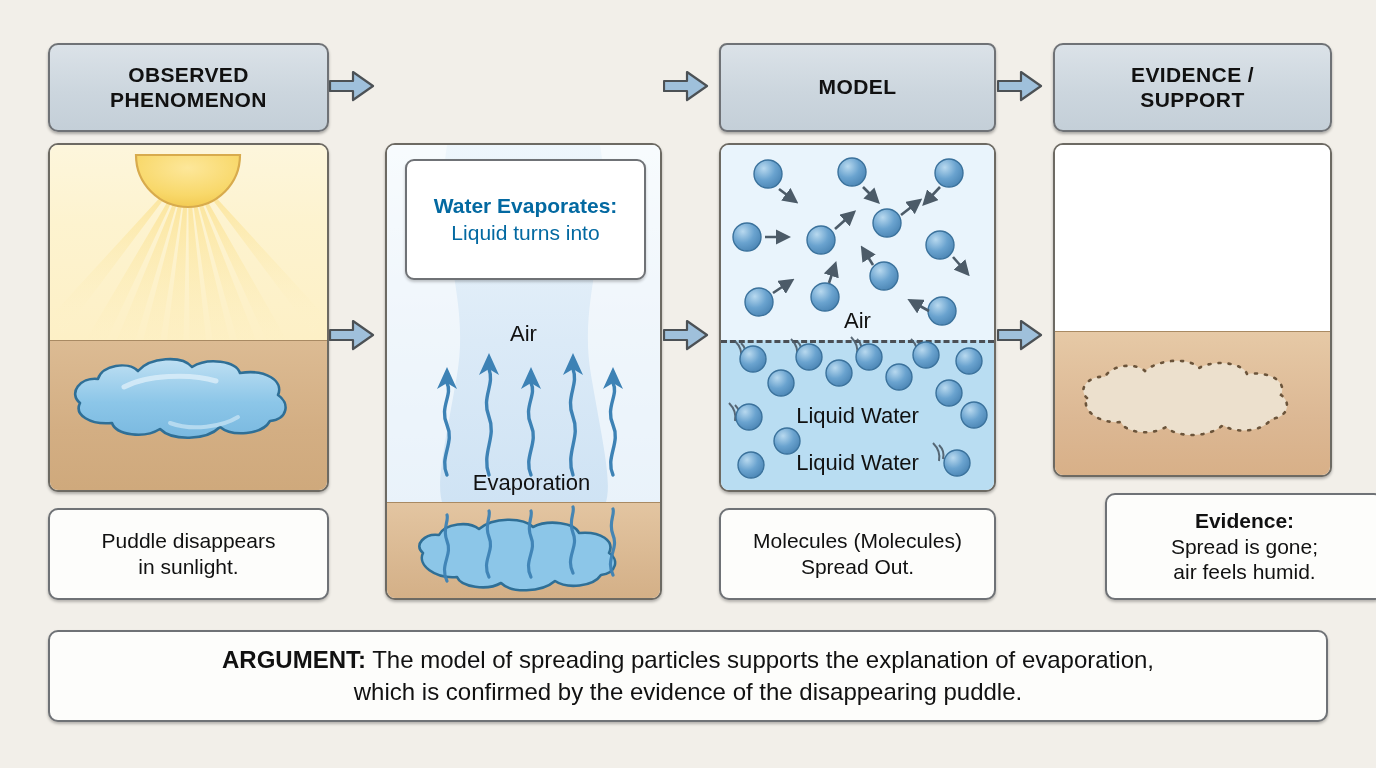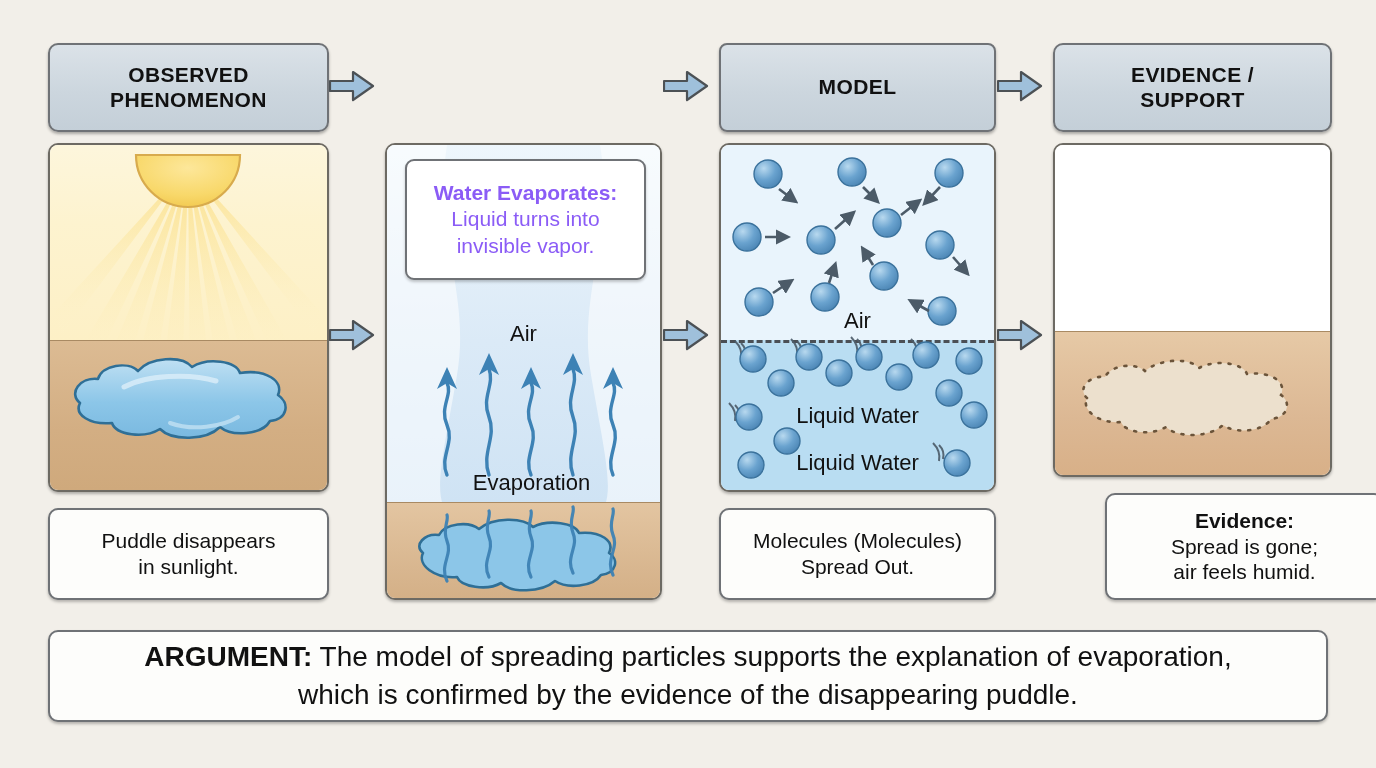--- a/index.html
+++ b/index.html
@@ -62,27 +62,27 @@
 
   
   .gas{position:absolute;left:0;top:0;width:100%;height:56.5%;background:#e9f4fc;}
   .liq{position:absolute;left:0;bottom:0;width:100%;height:43.5%;background:#b9ddf2;}
   .dashline{position:absolute;left:0;width:100%;height:0;border-top:3px dashed #4a4f55;}
 
   .txtbox{
     position:absolute;border:2px solid #6f7276;border-radius:9px;background:#fff;
     box-shadow:0 2px 3px rgba(0,0,0,.22);
     display:flex;align-items:center;justify-content:center;text-align:center;
-    font-size:21px;line-height:1.25;color:#8b5cf6;
+    font-size:21px;line-height:1.25;color:#0369a1;
   }
   .argument{
     position:absolute;border:2px solid #6f7276;border-radius:10px;background:#fdfdfb;
     box-shadow:0 2px 3px rgba(0,0,0,.26);
     display:flex;align-items:center;justify-content:center;text-align:center;
-    font-size:28px;color:#111;line-height:1.35;padding:0 18px;box-sizing:border-box;
+    font-size:24px;color:#111;line-height:1.35;padding:0 18px;box-sizing:border-box;
   }
 </style>
 </head>
 <body>
 
 <div class="stage">
 
   <div class="hdr" style="left:48px;top:43px;width:277px;height:85px;">
     <span style="white-space:pre-line;">OBSERVED
 PHENOMENON</span>
@@ -199,21 +199,20 @@
       </g>
     </svg>
 
     <div class="lbl" style="left:0;top:176px;width:100%;">Air</div>
     <div class="lbl" style="left:0;top:325px;width:100%;padding-left:8px;">Evaporation</div>
 
     <div class="txtbox" style="left:18px;top:14px;width:237px;height:117px;">
       <div>
         <div style="font-weight:bold;">Water Evaporates:</div>
         <div>Liquid turns into</div>
-        <div>invisible vapor.</div>
       </div>
     </div>
   </div>
 
   <div class="panel" style="left:719px;top:143px;width:273px;height:345px;">
     <div class="gas"></div>
     <div class="liq"></div>
     <div class="dashline" style="top:195px;"></div>
 
     <svg viewBox="0 0 273 345" style="position:absolute;left:0;top:0;width:100%;height:100%;">

